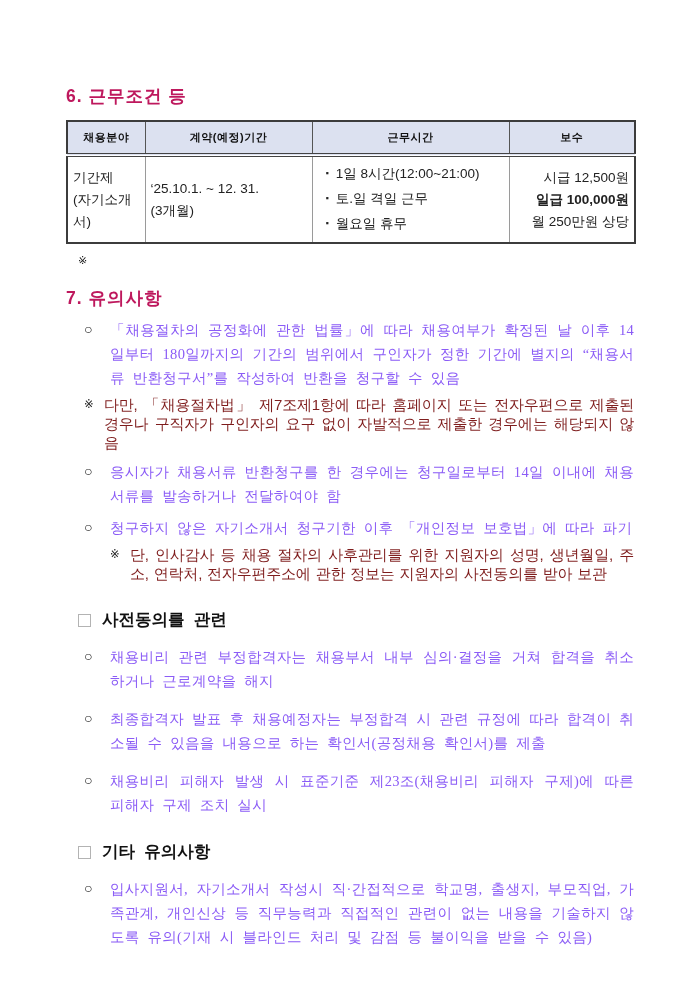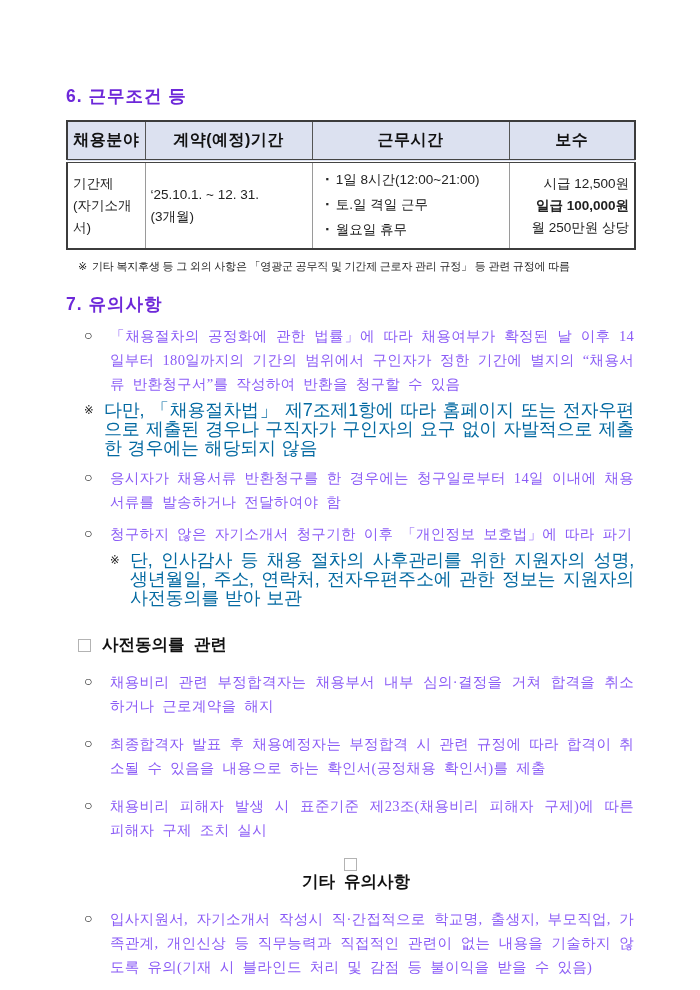--- a/index.html
+++ b/index.html
@@ -6,34 +6,34 @@
   html,body { background:#ffffff; }
   body {
     width:700px; height:990px; overflow:hidden;
     font-family:"Liberation Sans","DejaVu Sans",sans-serif;
     color:#1f1f1f;
   }
   .page { width:700px; height:990px; padding:84px 66px 0 66px; background:#ffffff; }
 
   .num-heading {
     font-size:17.5px; font-weight:bold; letter-spacing:1px;
-    font-family:"Liberation Sans","DejaVu Sans",sans-serif; color:#6d28d9;
+    font-family:"Liberation Sans","DejaVu Sans",sans-serif; color:#be185d;
   }
 
   
   table.cond {
     width:568px; margin-top:12px; border-collapse:collapse;
     border:2px solid #3c3c3c; table-layout:fixed;
   }
   table.cond col.c1 { width:78px; }
   table.cond col.c2 { width:167px; }
   table.cond col.c3 { width:197px; }
   table.cond col.c4 { width:126px; }
   table.cond th {
-    background:#dce1f0; font-size:16px; font-weight:bold; color:#111;
+    background:#dce1f0; font-size:11px; font-weight:bold; color:#111;
     padding:8px 2px; border-left:1px solid #555; border-right:1px solid #555;
     border-bottom:4px double #444; letter-spacing:0.5px;
   }
   table.cond td {
     height:88px; vertical-align:middle; font-size:13.5px; color:#222;
     border-left:1px solid #9a9a9a; border-right:1px solid #9a9a9a;
     padding:4px 5px; line-height:22px;
   }
   td.center { text-align:left; }
   .hours-list { padding-left:8px; }
@@ -55,43 +55,43 @@
   .block-title {
     display:flex; align-items:center; margin:12px 0 0 12px;
     font-family:"Liberation Serif","DejaVu Serif",serif;
     font-size:16.5px; font-weight:bold; color:#111; word-spacing:5px;
   }
   .block-title .sq-icon {
     width:13px; height:13px; border:1.5px solid #b3b3b3; background:#fff;
     margin-right:11px; flex:none;
   }
   .bt2 { margin-top:26px; }
-  .bt3 { margin-top:16px;flex-direction:column; }
+  .bt3 { margin-top:24px; }
 
   .item { display:flex; padding-left:18px; }
   .item .marker {
     flex:none; width:26px; font-family:"Liberation Serif","DejaVu Serif",serif;
     font-size:14px; line-height:24px; color:#222;
   }
   .item .text {
     flex:1; font-family:Liberation Serif, serif;
     font-size:14.5px; line-height:24px; color:#8b5cf6;
     text-align:justify; word-spacing:4px; letter-spacing:0.3px;
   }
   .item.circ { margin-top:8px; }
   .item.gap { margin-top:14px; }
   .item.note { margin-top:5px; }
   .item.note .marker {
     font-family:"Liberation Sans","DejaVu Sans",sans-serif;
     font-size:11.5px; line-height:19px; width:20px;
   }
   .item.note .text {
     font-family:"Liberation Sans","DejaVu Sans",sans-serif;
-    font-size:18px; line-height:19px; word-spacing:1px; letter-spacing:-0.2px;
-    color:#0369a1;
+    font-size:15px; line-height:19px; word-spacing:1px; letter-spacing:-0.2px;
+    color:#7f1d1d;
   }
   .item.note.indent2 { padding-left:44px; }
 </style>
 </head>
 <body>
 
 <div class="page">
 
   <div class="num-heading">6. 근무조건 등</div>
 
@@ -140,21 +140,20 @@
           <div class="pay-line">시급 12,500원</div>
           <div class="pay-line bold">일급 100,000원</div>
           <div class="pay-line">월 250만원 상당</div>
         </td>
       </tr>
     </tbody>
   </table>
 
   <div class="table-note">
     <span class="mk">※</span>
-    <span>기타 복지후생 등 그 외의 사항은 「영광군 공무직 및 기간제 근로자 관리 규정」 등 관련 규정에 따름</span>
   </div>
 
   <div class="num-heading sec7">7. 유의사항</div>
 
   <div class="item circ">
     <span class="marker">○</span>
     <span class="text">「채용절차의 공정화에 관한 법률」에 따라 채용여부가 확정된 날 이후 14일부터 180일까지의 기간의 범위에서 구인자가 정한 기간에 별지의 “채용서류 반환청구서”를 작성하여 반환을 청구할 수 있음</span>
   </div>
   <div class="item note">
     <span class="marker">※</span>

